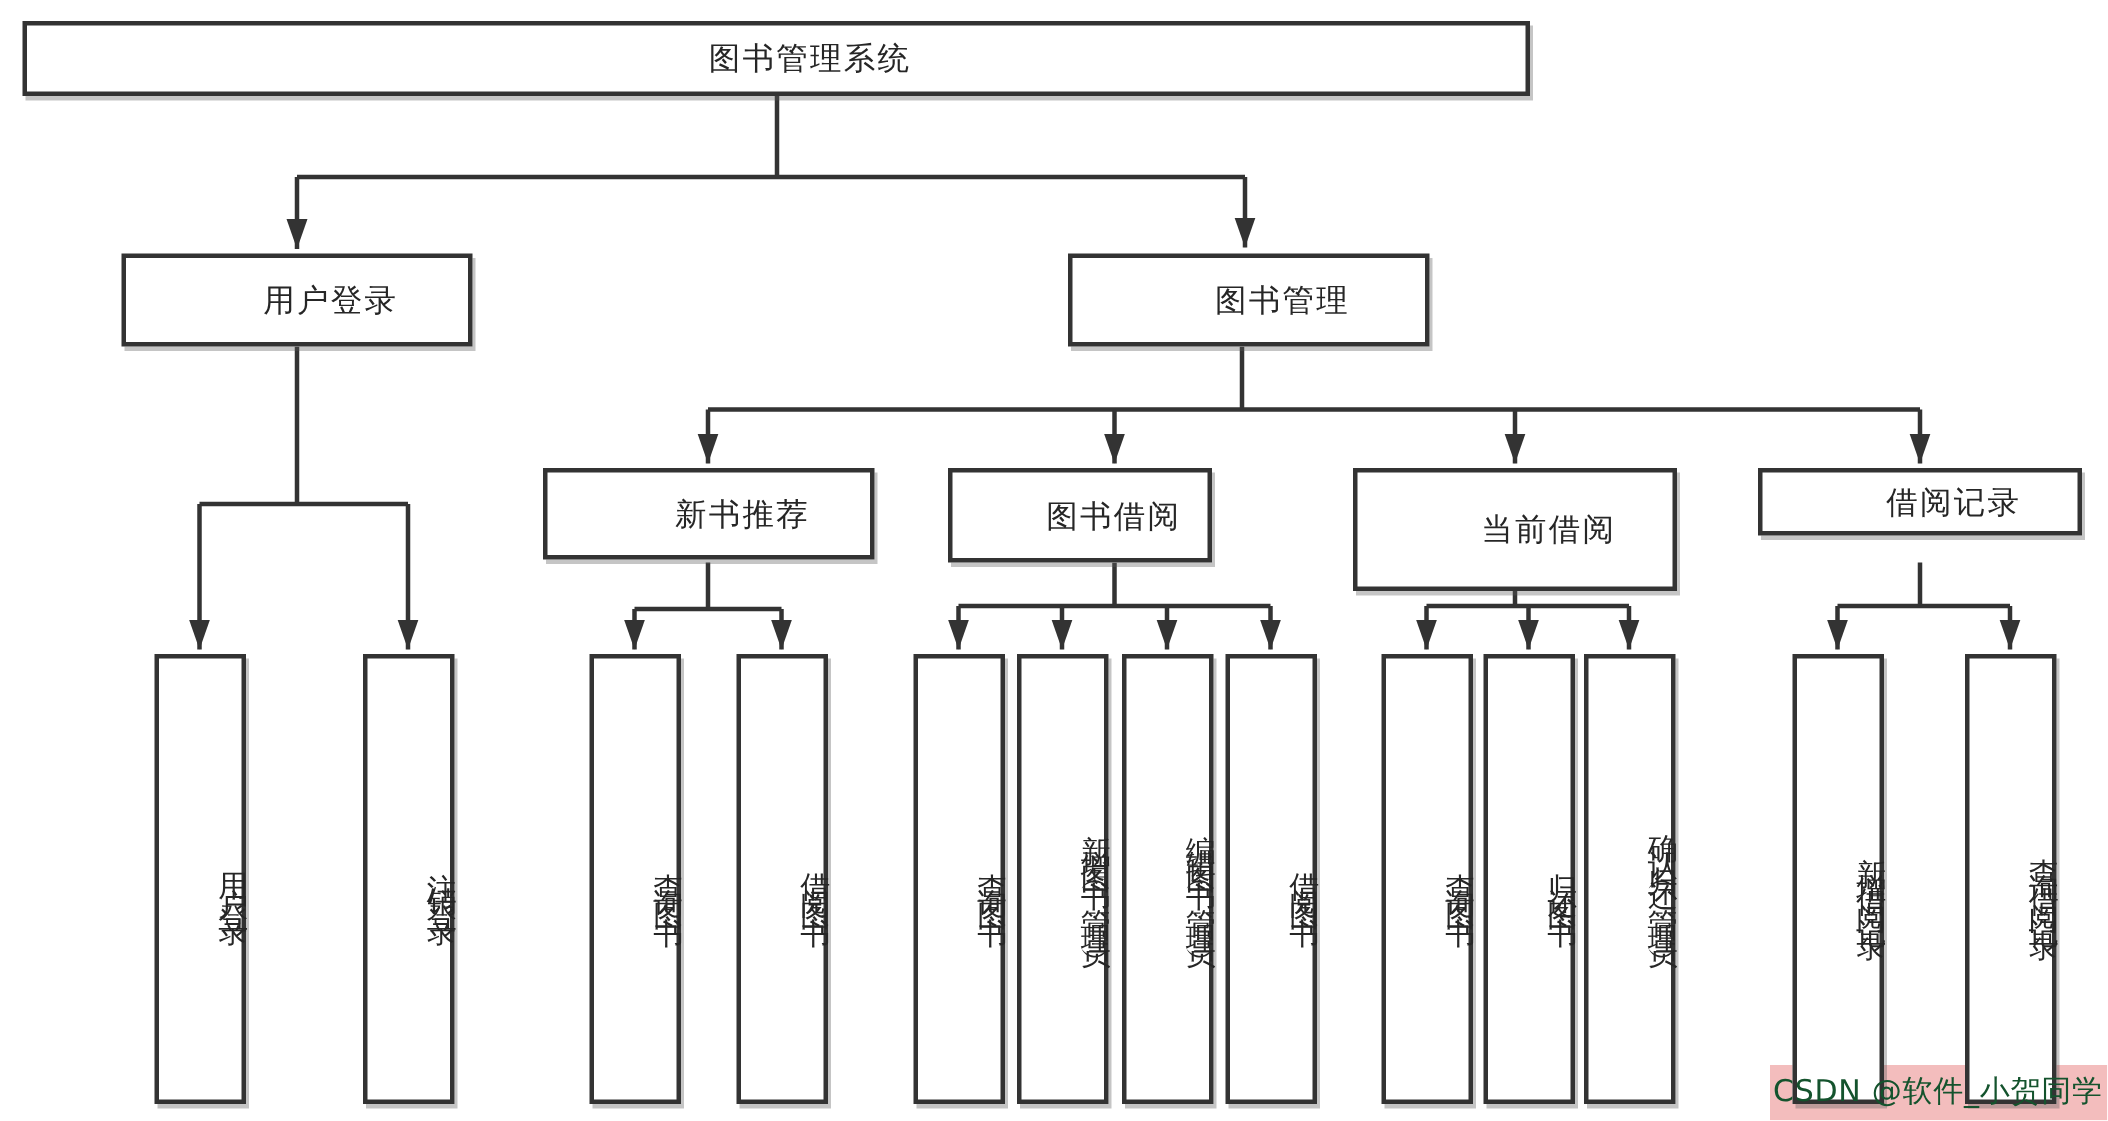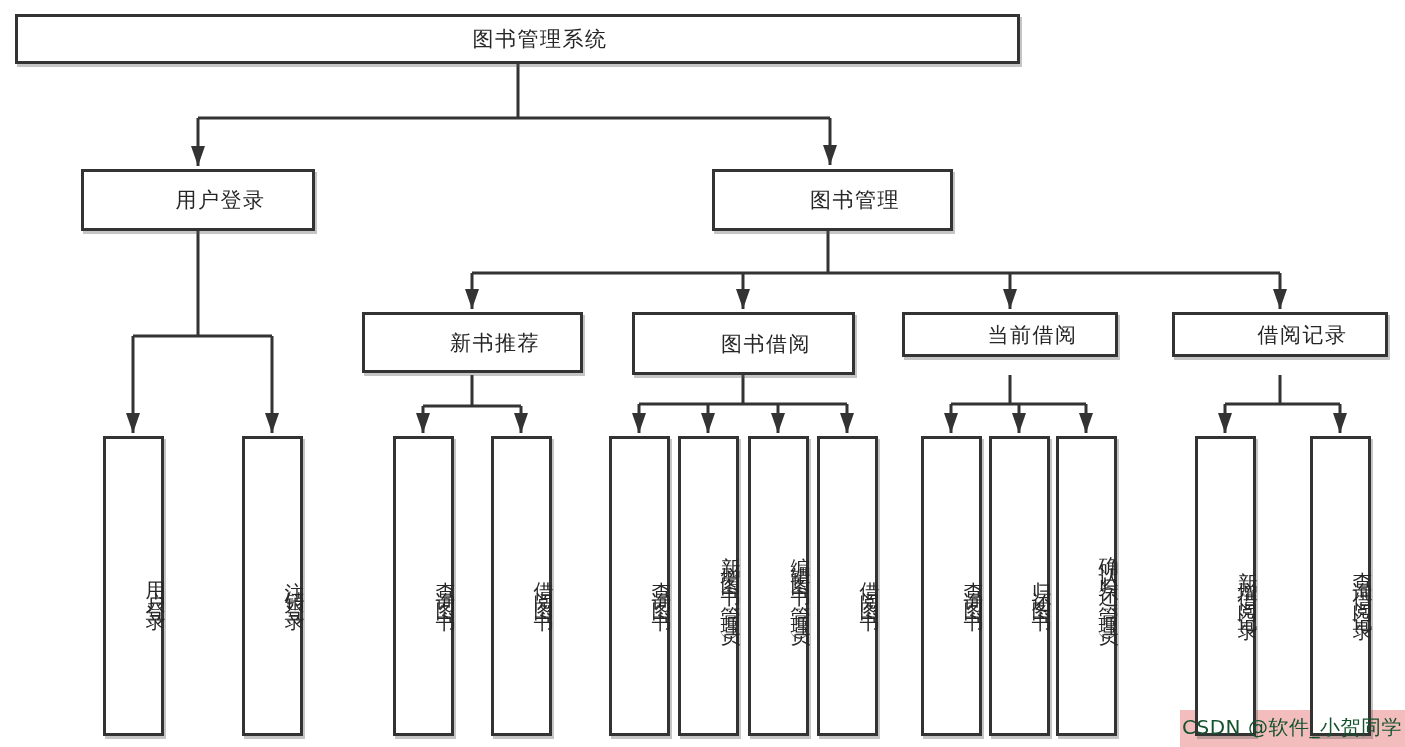--- a/index.html
+++ b/index.html
@@ -93,24 +93,24 @@
   <div class="box hbox" style="left:81px;top:169px;width:234px;height:62px">
     <span>用户登录</span>
   </div>
   <div class="box hbox" style="left:712px;top:169px;width:241px;height:62px">
     <span>图书管理</span>
   </div>
 
   <div class="box hbox" style="left:362px;top:312px;width:221px;height:61px">
     <span>新书推荐</span>
   </div>
-  <div class="box hbox" style="left:632px;top:312px;width:223px;height:63px">
+  <div class="box hbox" style="left:632px;top:312px;width:176px;height:63px">
     <span>图书借阅</span>
   </div>
-  <div class="box hbox" style="left:902px;top:312px;width:216px;height:45px">
+  <div class="box hbox" style="left:902px;top:312px;width:216px;height:82px">
     <span>当前借阅</span>
   </div>
   <div class="box hbox" style="left:1172px;top:312px;width:216px;height:45px">
     <span>借阅记录</span>
   </div>
 
   <div class="box vbox" style="left:103px;top:436px;width:61px;height:300px">
     <span>用户登录</span>
   </div>
   <div class="box vbox" style="left:242px;top:436px;width:61px;height:300px">

